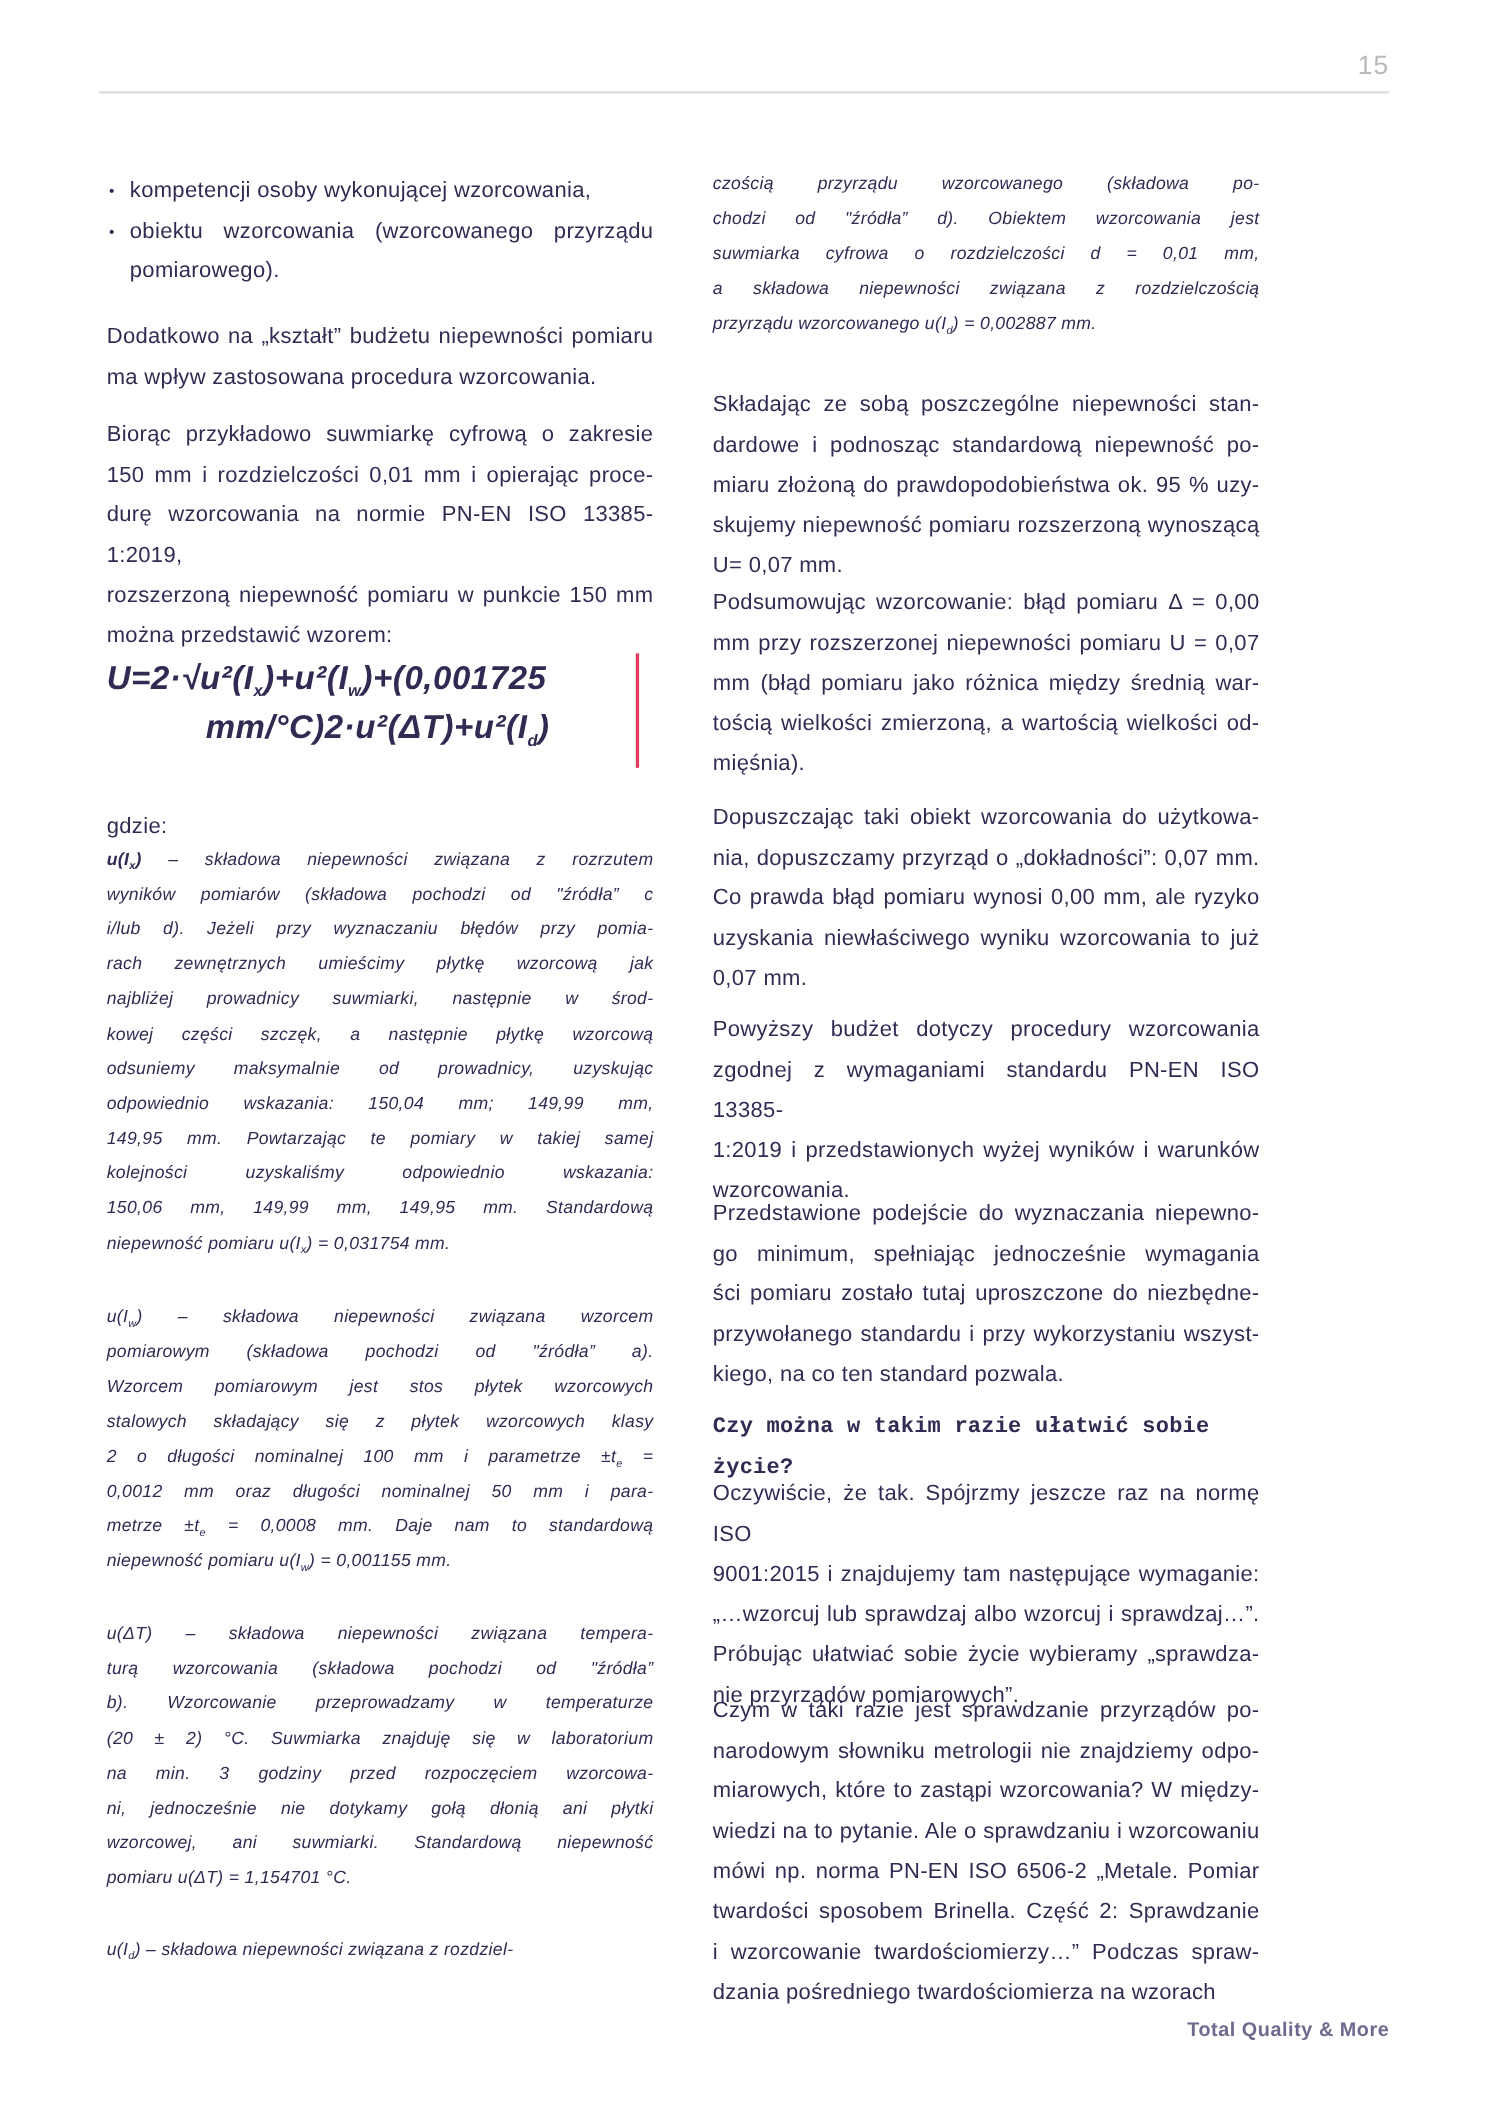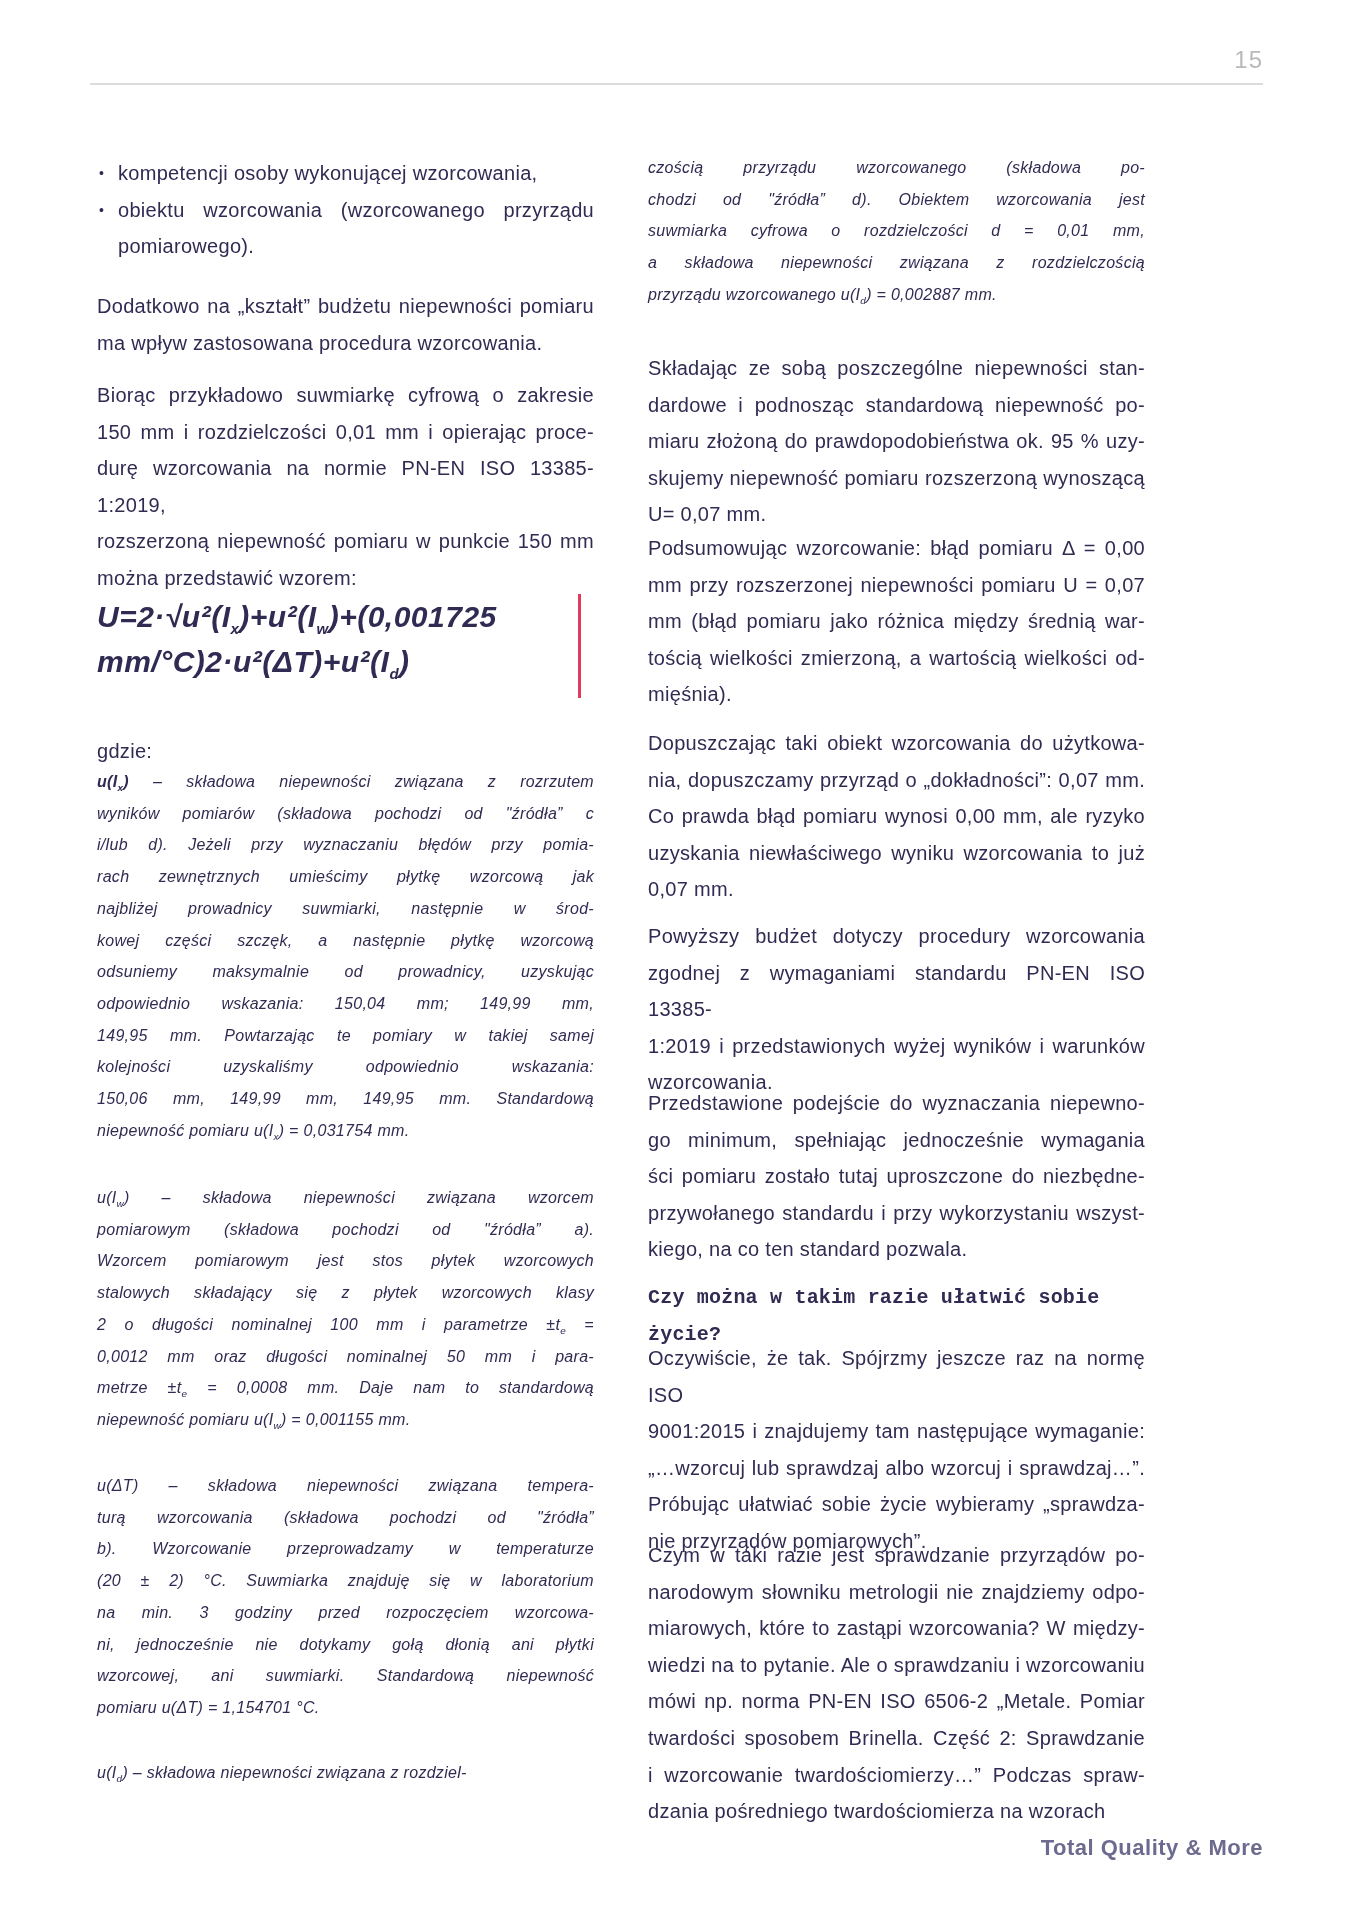--- a/index.html
+++ b/index.html
@@ -17,24 +17,24 @@
   .tline{text-align:justify;text-align-last:justify;}
   .tline-last{text-align-last:left;}
   sub{font-size:0.62em;line-height:0;}
   .bullet-row{position:relative;padding-left:21px;}
   .bullet-marker{position:absolute;left:2px;top:0;font-size:14px;line-height:36.6px;}
   .heading{font-weight:bold;font-size:20px;letter-spacing:0.2px;font-family:Liberation Mono, monospace;}
   .formula{left:97px;top:594px;width:470px;font-style:italic;font-weight:bold;
            font-size:30px;line-height:45px;letter-spacing:0.5px;}
   .formula .tline{text-align:left;text-align-last:auto;white-space:nowrap;}
   .formula .tline:nth-child(1){}
-  .formula .tline:nth-child(2){}
+  .formula .tline:nth-child(2){margin-left:90px;}
   .formula sub{font-size:0.5em;}
   .formula-accent{left:578px;top:594px;width:3px;height:104px;background:var(--accent,#e03a5c);}
-  .footer{top:1835px;right:94px;font-size:22px;font-weight:bold;color:var(--footer,#6c6a8e);letter-spacing:0.5px;}
+  .footer{top:1835px;right:94px;font-size:18px;font-weight:bold;color:var(--footer,#6c6a8e);letter-spacing:0.5px;}
 </style>
 </head>
 <body>
 
 <div class="abs top-rule"></div>
 <div class="abs page-number">15</div>
 
 <div class="abs lc body-reg" style="top:155px">
   <div class="bullet-row">
     <span class="bullet-marker">•</span>

